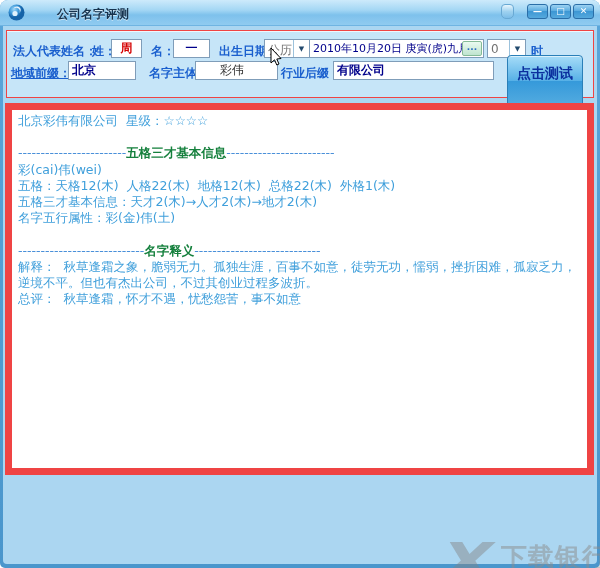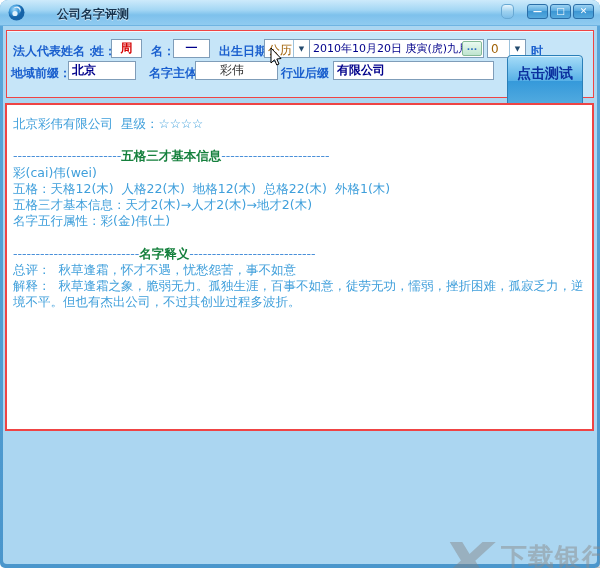--- a/index.html
+++ b/index.html
@@ -52,21 +52,21 @@
   .lbl { position:absolute; font-size:12px; font-weight:bold; color:#1a5fce; white-space:nowrap; }
   .txt {
     position:absolute; height:19px; background:#fff; border:1px solid #7f9db9;
     font-size:12px; font-family:"DejaVu Sans","Liberation Sans",sans-serif; padding:0 3px;
   }
   .val-red { color:#d40000; font-weight:bold; text-align:center; }
   .val-navy-c { color:#00008b; font-weight:bold; text-align:center; }
   .val-navy { color:#00008b; font-weight:bold; }
   .val-dark { color:#333; }
   .combo { position:absolute; height:19px; background:#fff; border:1px solid #7f9db9; display:flex; }
-  .combo .cval { flex:1; font-size:12px; color:#a16207; padding:2px 2px 0 3px; overflow:hidden; white-space:nowrap; }
+  .combo .cval { flex:1; font-size:12px; color:#737373; padding:2px 2px 0 3px; overflow:hidden; white-space:nowrap; }
   .drop-btn {
     width:16px; height:100%；
     background:linear-gradient(#d6edfb,#8ec8ee 55%,#6db4e4);
     border-left:1px solid #9cc2dc; display:flex; align-items:center; justify-content:center;
     font-size:7px; color:#234a6e; cursor:default;
   }
   .date-field {
     position:absolute; left:302px; top:8px; width:175px; height:19px;
     background:#fff; border:1px solid #7f9db9; display:flex; align-items:center;
   }
@@ -79,23 +79,23 @@
   .test-btn {
     position:absolute; left:500px; top:24px; width:76px; height:52px;
     background:linear-gradient(#a6dcf8,#56b0e6 50%,#3599da 50%,#54ace0);
     border:1px solid #2a7fb8; border-radius:4px;
     font-size:14px; font-weight:bold; color:#0b2f9e; text-align:center; line-height:34px;
     box-shadow:inset 0 1px 0 rgba(255,255,255,.6); cursor:default;
   }
 
   
   .result-box {
-    position:absolute; left:2px; top:77px; width:589px; height:328px;
-    background:#fff; border:2px solid #ef4444; overflow:hidden;
-    padding:11px 6px; font-size:12.5px; line-height:16.2px;
+    position:absolute; left:2px; top:77px; width:589px; height:372px;
+    background:#fff; border:7px solid #ef4444; overflow:hidden;
+    padding:3px 6px; font-size:12.5px; line-height:16.2px;
   }
   .result-line { min-height:16.2px; color:#3f9fdb; white-space:pre-wrap; }
   .hdr .dash { color:#4a90d9; letter-spacing:0; }
   .hdr .hdr-title { color:#15803d; font-weight:bold; }
 
   
   .copy-btn {
     position:absolute; left:418px; top:498px; width:89px; height:27px;
     background:linear-gradient(#eaf6fd,#b5dcf4 55%,#9ed0ee);
     border:1px solid #5e9fd0; border-radius:3px;
@@ -162,41 +162,41 @@
         <span class="date-text">2010年10月20日 庚寅(虎)九月十三</span>
         <span class="more-btn">...</span>
       </div>
 
       <div class="combo" style="left:480px; top:8px; width:39px;">
         <span class="cval">0</span>
         <span class="drop-btn">▼</span>
       </div>
       <span class="lbl" style="left:524px; top:12px;">时</span>
 
-      <span class="lbl" style="left:4px; top:34px;">地域前缀：</span>
+      <span class="lbl" style="left:4px; top:34px;text-decoration:underline;">地域前缀：</span>
       <input class="txt val-navy" style="left: 61px; top: 30px; width: 68px;" readonly="" value="北京">
       <span class="lbl" style="left:142px; top:34px;">名字主体：</span>
       <input class="txt val-dark" style="left: 188px; top: 30px; width: 83px; padding-left: 24px;" readonly="" value="彩伟">
       <span class="lbl" style="left:274px; top:34px;">行业后缀：</span>
       <input class="txt val-navy" style="left: 326px; top: 30px; width: 161px;" readonly="" value="有限公司">
       <div class="test-btn">点击测试</div>
     </div>
 
     <div class="result-box">
       <div class="result-line">北京彩伟有限公司  星级：☆☆☆☆</div>
       <div class="result-line"></div>
       <div class="result-line hdr"><span class="dash">------------------------</span><span class="hdr-title">五格三才基本信息</span><span class="dash">------------------------</span></div>
       <div class="result-line">彩(cai)伟(wei)</div>
       <div class="result-line">五格：天格12(木)  人格22(木)  地格12(木)  总格22(木)  外格1(木)</div>
       <div class="result-line">五格三才基本信息：天才2(木)→人才2(木)→地才2(木)</div>
       <div class="result-line">名字五行属性：彩(金)伟(土)</div>
       <div class="result-line"></div>
       <div class="result-line hdr"><span class="dash">----------------------------</span><span class="hdr-title">名字释义</span><span class="dash">----------------------------</span></div>
+      <div class="result-line">解释：  秋草逢霜之象，脆弱无力。孤独生涯，百事不如意，徒劳无功，懦弱，挫折困难，孤寂乏力，逆境不平。但也有杰出公司，不过其创业过程多波折。</div>
       <div class="result-line">总评：  秋草逢霜，怀才不遇，忧愁怨苦，事不如意</div>
-      <div class="result-line">解释：  秋草逢霜之象，脆弱无力。孤独生涯，百事不如意，徒劳无功，懦弱，挫折困难，孤寂乏力，逆境不平。但也有杰出公司，不过其创业过程多波折。</div>
     </div>
 
 
     <div class="watermark">
       <span class="wm-logo">X</span>
       <span class="wm-brand">下载银行</span>
 
     </div>
   </div>
 

